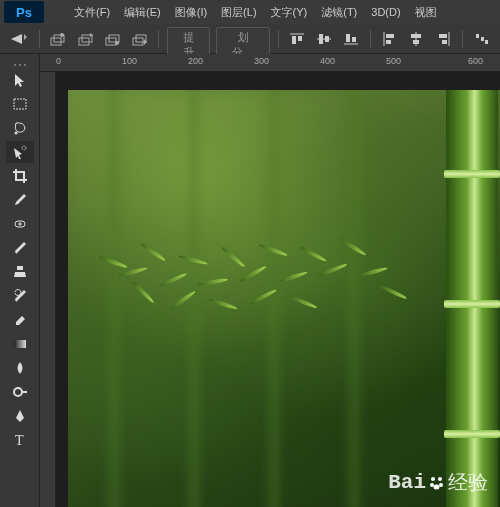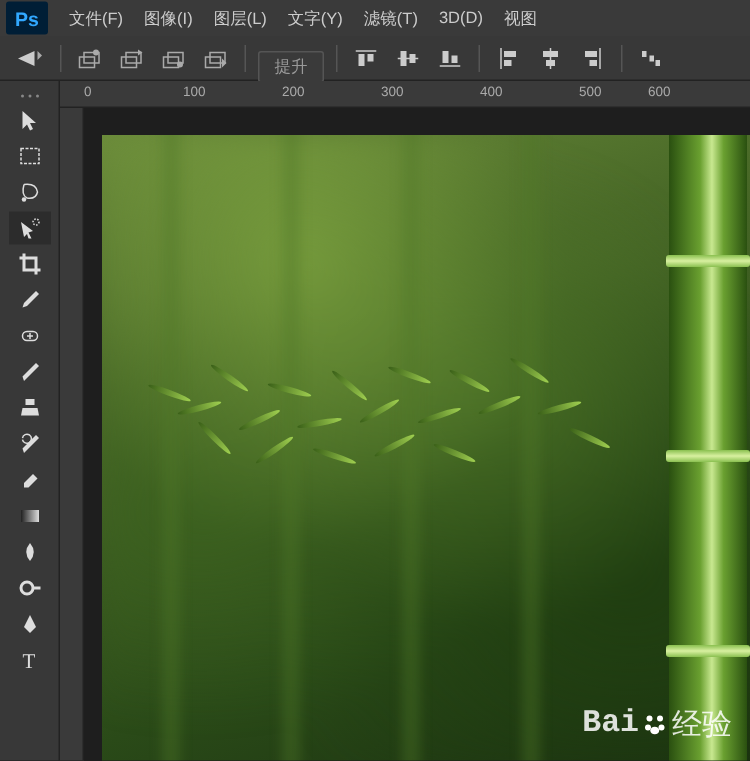--- a/index.html
+++ b/index.html
@@ -14,30 +14,30 @@
 }
 .menubar {
   height: 24px;
   background: #3a3a3a;
   display: flex;
   align-items: center;
   padding: 0 4px;
   gap: 2px;
 }
 .logo {
-  width: 28px;
+  width: 40px;
   height: 22px;
   background: #001e36;
   color: #31a8ff;
   font-weight: bold;
   font-size: 13px;
   display: flex;
   align-items: center;
   justify-content: center;
-  margin-right: 6px;
+  margin-right: 22px;
   border-radius: 2px;
 }
 .menu-item { padding: 3px 6px; cursor: pointer; }
 .optionbar {
   height: 30px;
   background: #383838;
   border-bottom: 1px solid #222;
   display: flex;
   align-items: center;
   padding: 0 8px;
@@ -182,20 +182,21 @@
   font-size: 9px;
   color: rgba(255,255,255,0.7);
 }
 </style>
 </head>
 <body>
 
 <div class="menubar">
   <div class="logo">Ps</div>
   <div class="menu-item">文件(F)</div>
+  <div class="menu-item">编辑(E)</div>
   <div class="menu-item">图像(I)</div>
   <div class="menu-item">图层(L)</div>
   <div class="menu-item">文字(Y)</div>
   <div class="menu-item">滤镜(T)</div>
   <div class="menu-item">3D(D)</div>
   <div class="menu-item">视图</div>
 </div>
 
 <div class="optionbar">
   <div class="tool-preset">
@@ -228,20 +229,21 @@
   </div>
   <div class="layer-icon">
     <svg width="16" height="14">
         <rect x="1" y="6" width="10" height="7" fill="none" stroke="#aaa"></rect>
         <rect x="4" y="3" width="10" height="7" fill="none" stroke="#aaa"></rect>
         <path d="M10 9 L13 12 L10 15" fill="#aaa" transform="translate(2,-2)"></path>
       </svg>
   </div>
   <div class="divider"></div>
   <button class="btn">提升</button>
+  <button class="btn">划分…</button>
   <div class="divider"></div>
   <div class="align-icon">
       <svg width="14" height="14">
         <line x1="0" y1="2" x2="14" y2="2" stroke="#ccc"></line>
         <rect x="2" y="4" width="4" height="8" fill="#ccc"></rect>
         <rect x="8" y="4" width="4" height="5" fill="#ccc"></rect>
       </svg>
     </div>
   <div class="align-icon">
       <svg width="14" height="14">
@@ -289,21 +291,21 @@
     </div>
 </div>
 
 <div class="ruler-h">
   <span style="left:16px">0</span>
   <span style="left:82px">100</span>
   <span style="left:148px">200</span>
   <span style="left:214px">300</span>
   <span style="left:280px">400</span>
   <span style="left:346px">500</span>
-  <span style="left:392px">600</span>
+  <span style="left:428px">600</span>
 </div>
 
 <div class="toolbox">
   <div class="tool-handle"><svg width="14" height="6">
         <circle cx="2" cy="3" r="1" fill="#888"></circle>
         <circle cx="7" cy="3" r="1" fill="#888"></circle>
         <circle cx="12" cy="3" r="1" fill="#888"></circle>
       </svg></div>
   <div class="tool" title="move-tool">
       <svg width="16" height="16">

